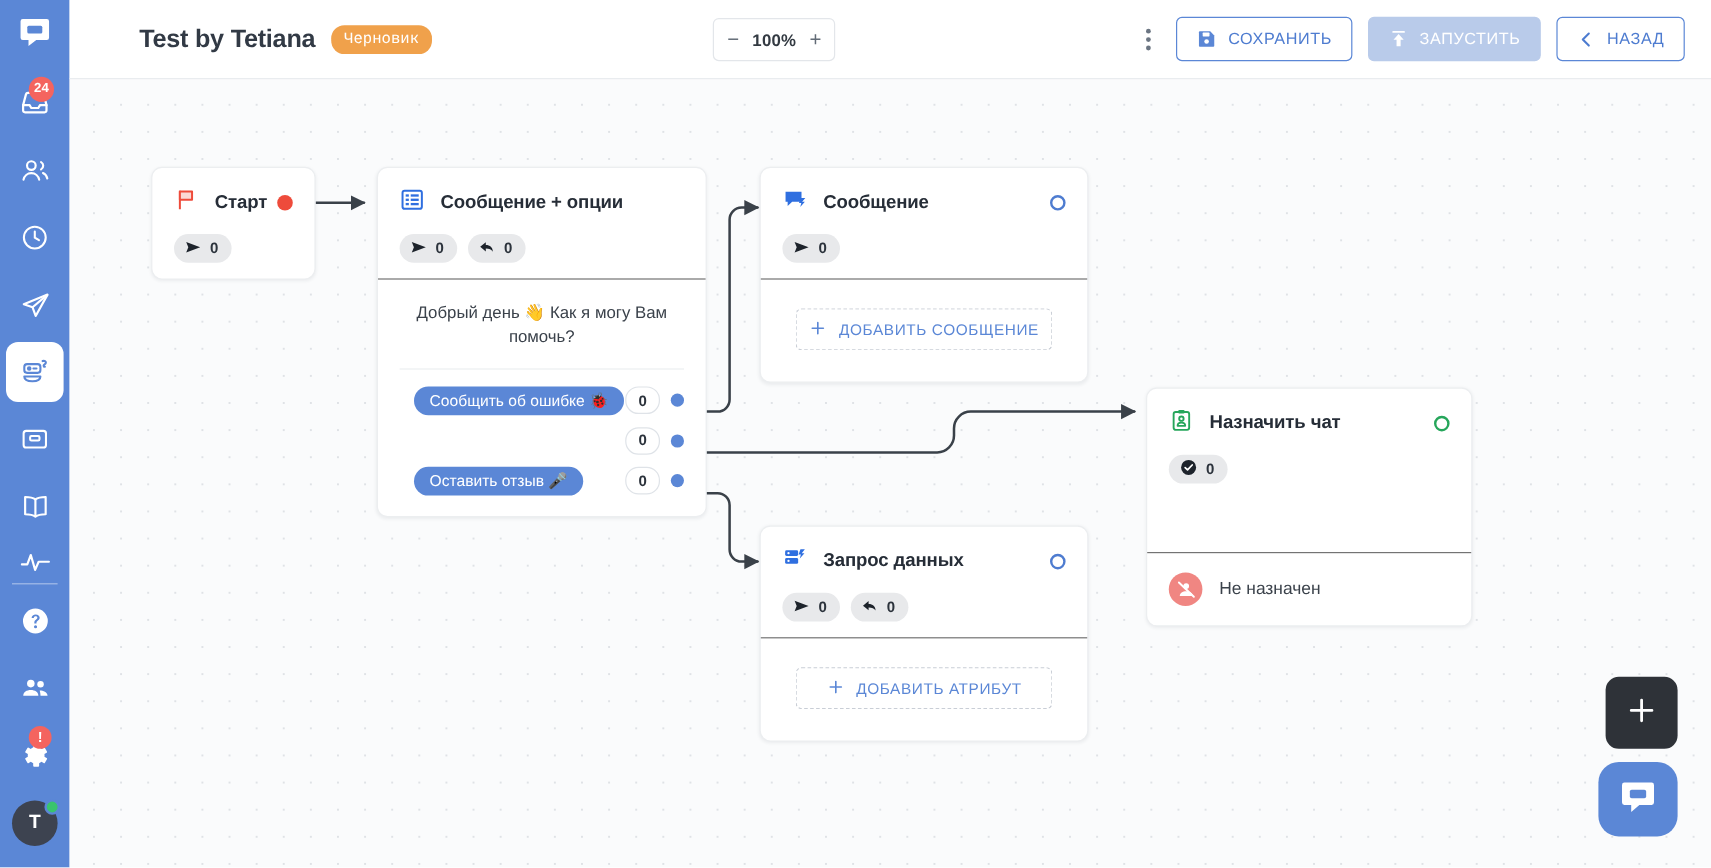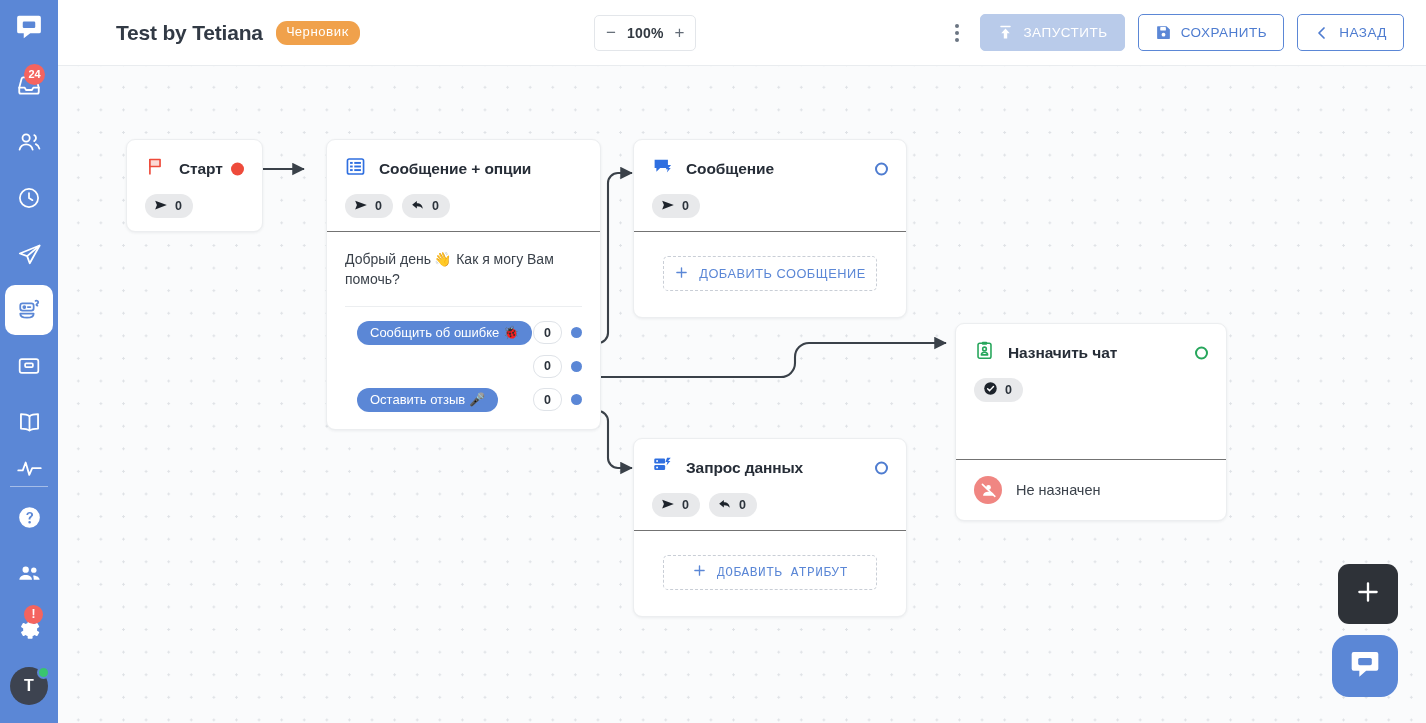--- a/index.html
+++ b/index.html
@@ -296,39 +296,39 @@
         </div>
       </div>
 
       <div class="topbar-right">
         <div class="kebab">
             <i></i>
             <i></i>
             <i></i>
           </div>
 
-        <div class="tbtn disabled">
-          <span>
-            <svg width="17" height="17" viewBox="0 0 24 24" fill="#fff">
-              <rect x="4.6" y="2.6" width="14.8" height="2.1" rx="1"></rect>
-              <path d="M12 6.2 18 13h-3.6v7.6h-4.8V13H6z"></path>
-            </svg>
-          </span>
-          <span>ЗАПУСТИТЬ</span>
-        </div>
-
         <div class="tbtn">
           <span>
             <svg width="17" height="17" viewBox="0 0 24 24" fill="#5b87d6">
               <path d="M4 3h12.2L21 7.8V20a1 1 0 0 1-1 1H4a1 1 0 0 1-1-1V4a1 1 0 0 1 1-1z"></path>
               <rect x="7.4" y="4.4" width="8" height="4.6" rx="0.7" fill="#fff"></rect>
               <circle cx="12" cy="15" r="2.7" fill="#fff"></circle>
             </svg>
           </span>
           <span>СОХРАНИТЬ</span>
+        </div>
+
+        <div class="tbtn disabled">
+          <span>
+            <svg width="17" height="17" viewBox="0 0 24 24" fill="#fff">
+              <rect x="4.6" y="2.6" width="14.8" height="2.1" rx="1"></rect>
+              <path d="M12 6.2 18 13h-3.6v7.6h-4.8V13H6z"></path>
+            </svg>
+          </span>
+          <span>ЗАПУСТИТЬ</span>
         </div>
 
         <div class="tbtn">
           <span>
             <svg width="16" height="16" viewBox="0 0 24 24" fill="none" stroke="#4e7cd0" stroke-width="2.6" stroke-linecap="round" stroke-linejoin="round">
               <path d="M15 4.5 7.5 12l7.5 7.5"></path>
             </svg>
           </span>
           <span>НАЗАД</span>
         </div>
@@ -369,21 +369,21 @@
                 <svg width="14" height="14" viewBox="0 0 24 24" fill="#1d232b">
                     <path d="M2 4.5 22 12 2 19.5l3-7.5z"></path>
                   </svg>
               </span>
               <span>0</span>
             </div>
           </div>
         </div>
       </div>
 
-      <div class="node" style="left:268px; top:73px; width:275px;">
+      <div class="node" style="left:256px; top:73px; width:275px;text-align:center;">
         <div class="node-head">
           <div class="node-title-row">
             <span>
               <svg width="21" height="21" viewBox="0 0 24 24" fill="none">
                 <rect x="2.8" y="3.4" width="18.4" height="17.2" rx="2" stroke="#2f6fe0" stroke-width="1.9"></rect>
                 <rect x="5.8" y="6.8" width="3" height="2.2" fill="#2f6fe0"></rect>
                   <rect x="10.6" y="6.8" width="7.6" height="2.2" fill="#2f6fe0"></rect>
                 <rect x="5.8" y="10.9" width="3" height="2.2" fill="#2f6fe0"></rect>
                   <rect x="10.6" y="10.9" width="7.6" height="2.2" fill="#2f6fe0"></rect>
                 <rect x="5.8" y="15" width="3" height="2.2" fill="#2f6fe0"></rect>
@@ -495,21 +495,21 @@
             <div class="stat">
               <span>
                 <svg width="14" height="14" viewBox="0 0 24 24" fill="#1d232b">
                     <path d="M10 5v4c6 0 10 3.4 10 9.6-1.9-3.5-5-4.6-10-4.6v4L2 11.5z"></path>
                   </svg>
               </span>
               <span>0</span>
             </div>
           </div>
         </div>
-        <div class="node-body" style="padding:24px 29px 26px;font-family:Liberation Mono, monospace;">
+        <div class="node-body" style="padding:24px 29px 26px;">
           <div class="add-dashed">
             <span>
               <svg width="15" height="15" viewBox="0 0 24 24" fill="none" stroke="#5b87d6" stroke-width="2.2" stroke-linecap="round">
                 <path d="M12 4.6v14.8M4.6 12h14.8"></path>
               </svg>
             </span>
             <span>ДОБАВИТЬ АТРИБУТ</span>
           </div>
         </div>
       </div>

